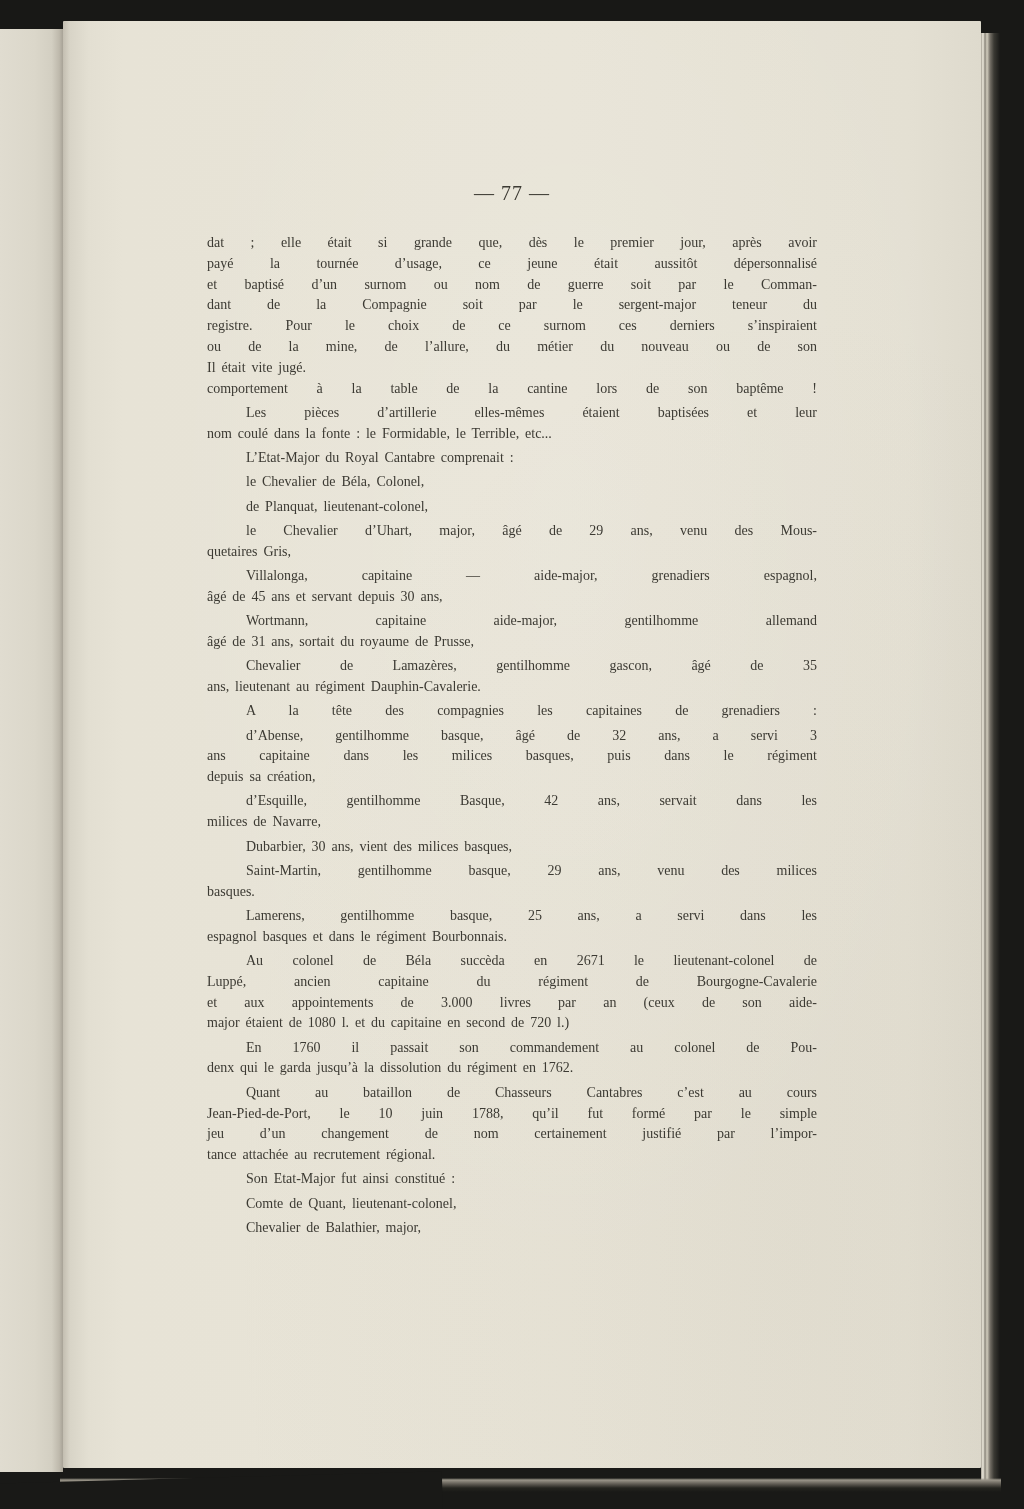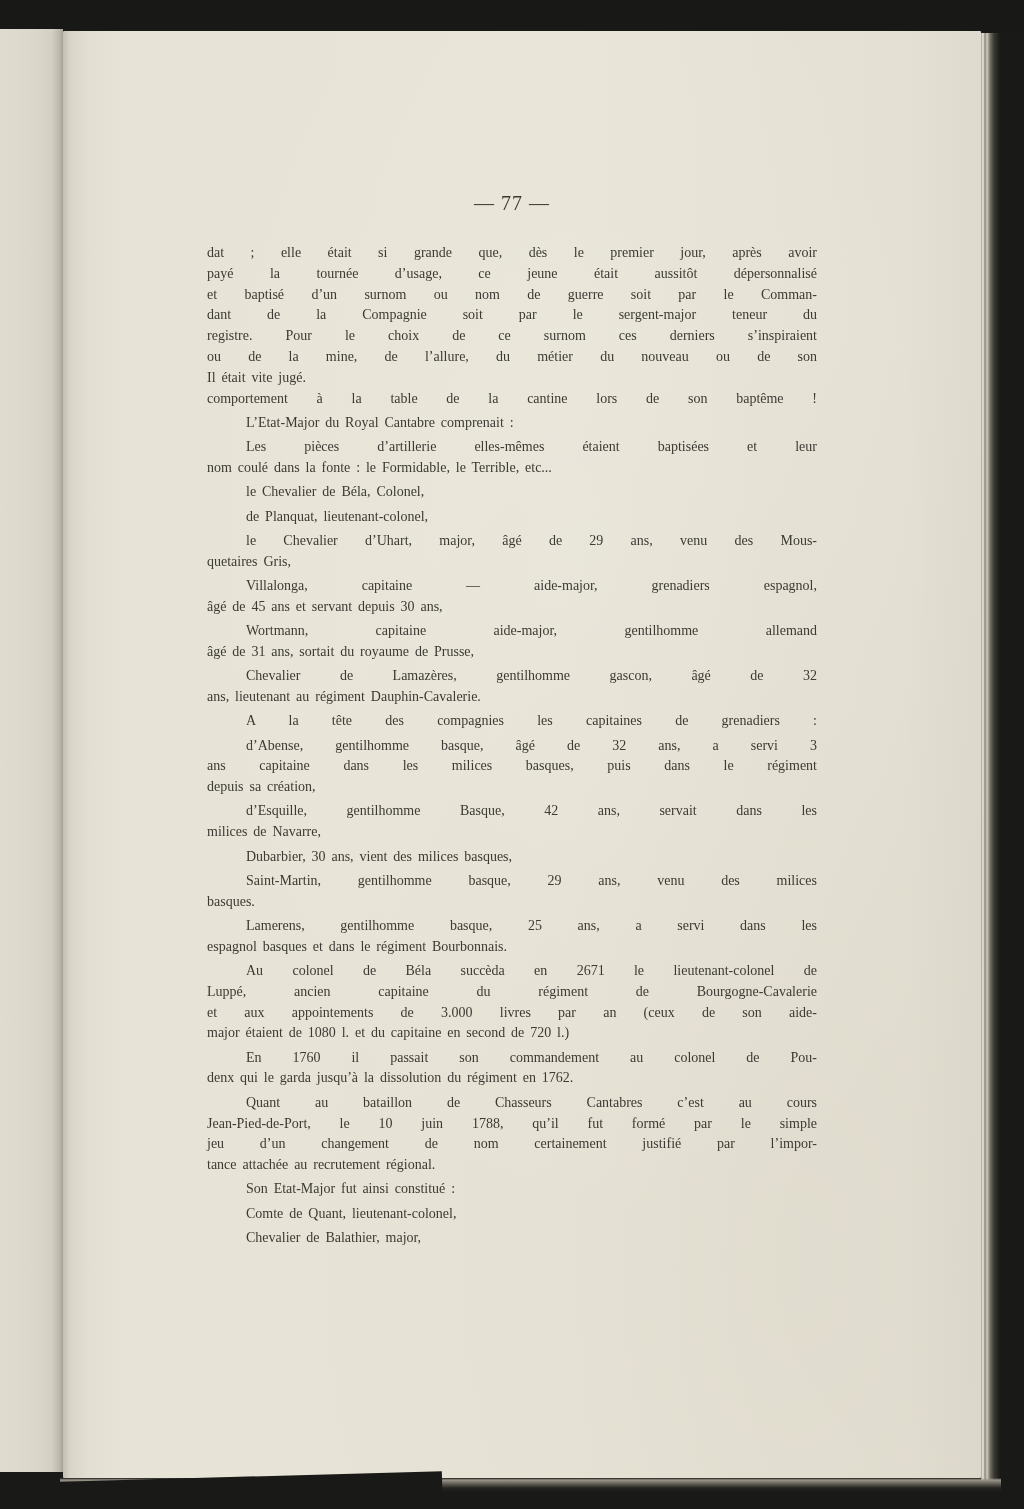--- a/index.html
+++ b/index.html
@@ -17,21 +17,21 @@
   .left-page {
     position: absolute;
     left: 0; top: 29px;
     width: 63px; height: 1443px;
     background: linear-gradient(to right,
       #e0dcd0 0%, #dbd7ca 55%, #d3cfc2 82%, #beb9ac 94%, #a7a296 100%);
   }
   
   .page {
     position: absolute;
-    left: 63px; top: 31px;
+    left: 63px; top: 21px;
     width: 918px; height: 1447px;
     border-radius: 1px;
     background:
       radial-gradient(ellipse at 55% 35%, rgba(255,255,255,0.10), transparent 60%),
       radial-gradient(ellipse at 80% 85%, rgba(160,150,130,0.07), transparent 55%),
       linear-gradient(to right,
         #c3beb1 0px, #d8d4c7 7px, #e3dfd2 26px,
         var(--paper, #e7e3d6) 60px, #e8e4d7 55%, #e4e0d3 92%, #dedacd 100%);
     font-family: Liberation Serif, serif;
   }
@@ -104,46 +104,46 @@
           <div class="line just">dat ; elle était si grande que, dès le premier jour, après avoir</div>
           <div class="line just">payé la tournée d’usage, ce jeune était aussitôt dépersonnalisé</div>
           <div class="line just">et baptisé d’un surnom ou nom de guerre soit par le Comman-</div>
           <div class="line just">dant de la Compagnie soit par le sergent-major teneur du</div>
           <div class="line just">registre. Pour le choix de ce surnom ces derniers s’inspiraient</div>
           <div class="line just">ou de la mine, de l’allure, du métier du nouveau ou de son</div>
           <div class="line">Il était vite jugé.</div>
           <div class="line just">comportement à la table de la cantine lors de son baptême !</div>
         </div>
         <div class="para indent">
-          <div class="line">L’Etat-Major du Royal Cantabre comprenait :</div>
+          <div class="line just">Les pièces d’artillerie elles-mêmes étaient baptisées et leur</div>
+          <div class="line">nom coulé dans la fonte : le Formidable, le Terrible, etc...</div>
         </div>
         <div class="para indent">
-          <div class="line just">Les pièces d’artillerie elles-mêmes étaient baptisées et leur</div>
-          <div class="line">nom coulé dans la fonte : le Formidable, le Terrible, etc...</div>
+          <div class="line">L’Etat-Major du Royal Cantabre comprenait :</div>
         </div>
         <div class="para indent">
           <div class="line">le Chevalier de Béla, Colonel,</div>
         </div>
         <div class="para indent">
           <div class="line">de Planquat, lieutenant-colonel,</div>
         </div>
         <div class="para indent">
           <div class="line just">le Chevalier d’Uhart, major, âgé de 29 ans, venu des Mous-</div>
           <div class="line">quetaires Gris,</div>
         </div>
         <div class="para indent">
           <div class="line just">Villalonga, capitaine — aide-major, grenadiers espagnol,</div>
           <div class="line">âgé de 45 ans et servant depuis 30 ans,</div>
         </div>
         <div class="para indent">
           <div class="line just">Wortmann, capitaine aide-major, gentilhomme allemand</div>
           <div class="line">âgé de 31 ans, sortait du royaume de Prusse,</div>
         </div>
         <div class="para indent">
-          <div class="line just">Chevalier de Lamazères, gentilhomme gascon, âgé de 32</div>
+          <div class="line just">Chevalier de Lamazères, gentilhomme gascon, âgé de 35</div>
           <div class="line">ans, lieutenant au régiment Dauphin-Cavalerie.</div>
         </div>
         <div class="para indent">
           <div class="line just">A la tête des compagnies les capitaines de grenadiers :</div>
         </div>
         <div class="para indent">
           <div class="line just">d’Abense, gentilhomme basque, âgé de 32 ans, a servi 3</div>
           <div class="line just">ans capitaine dans les milices basques, puis dans le régiment</div>
           <div class="line">depuis sa création,</div>
         </div>

